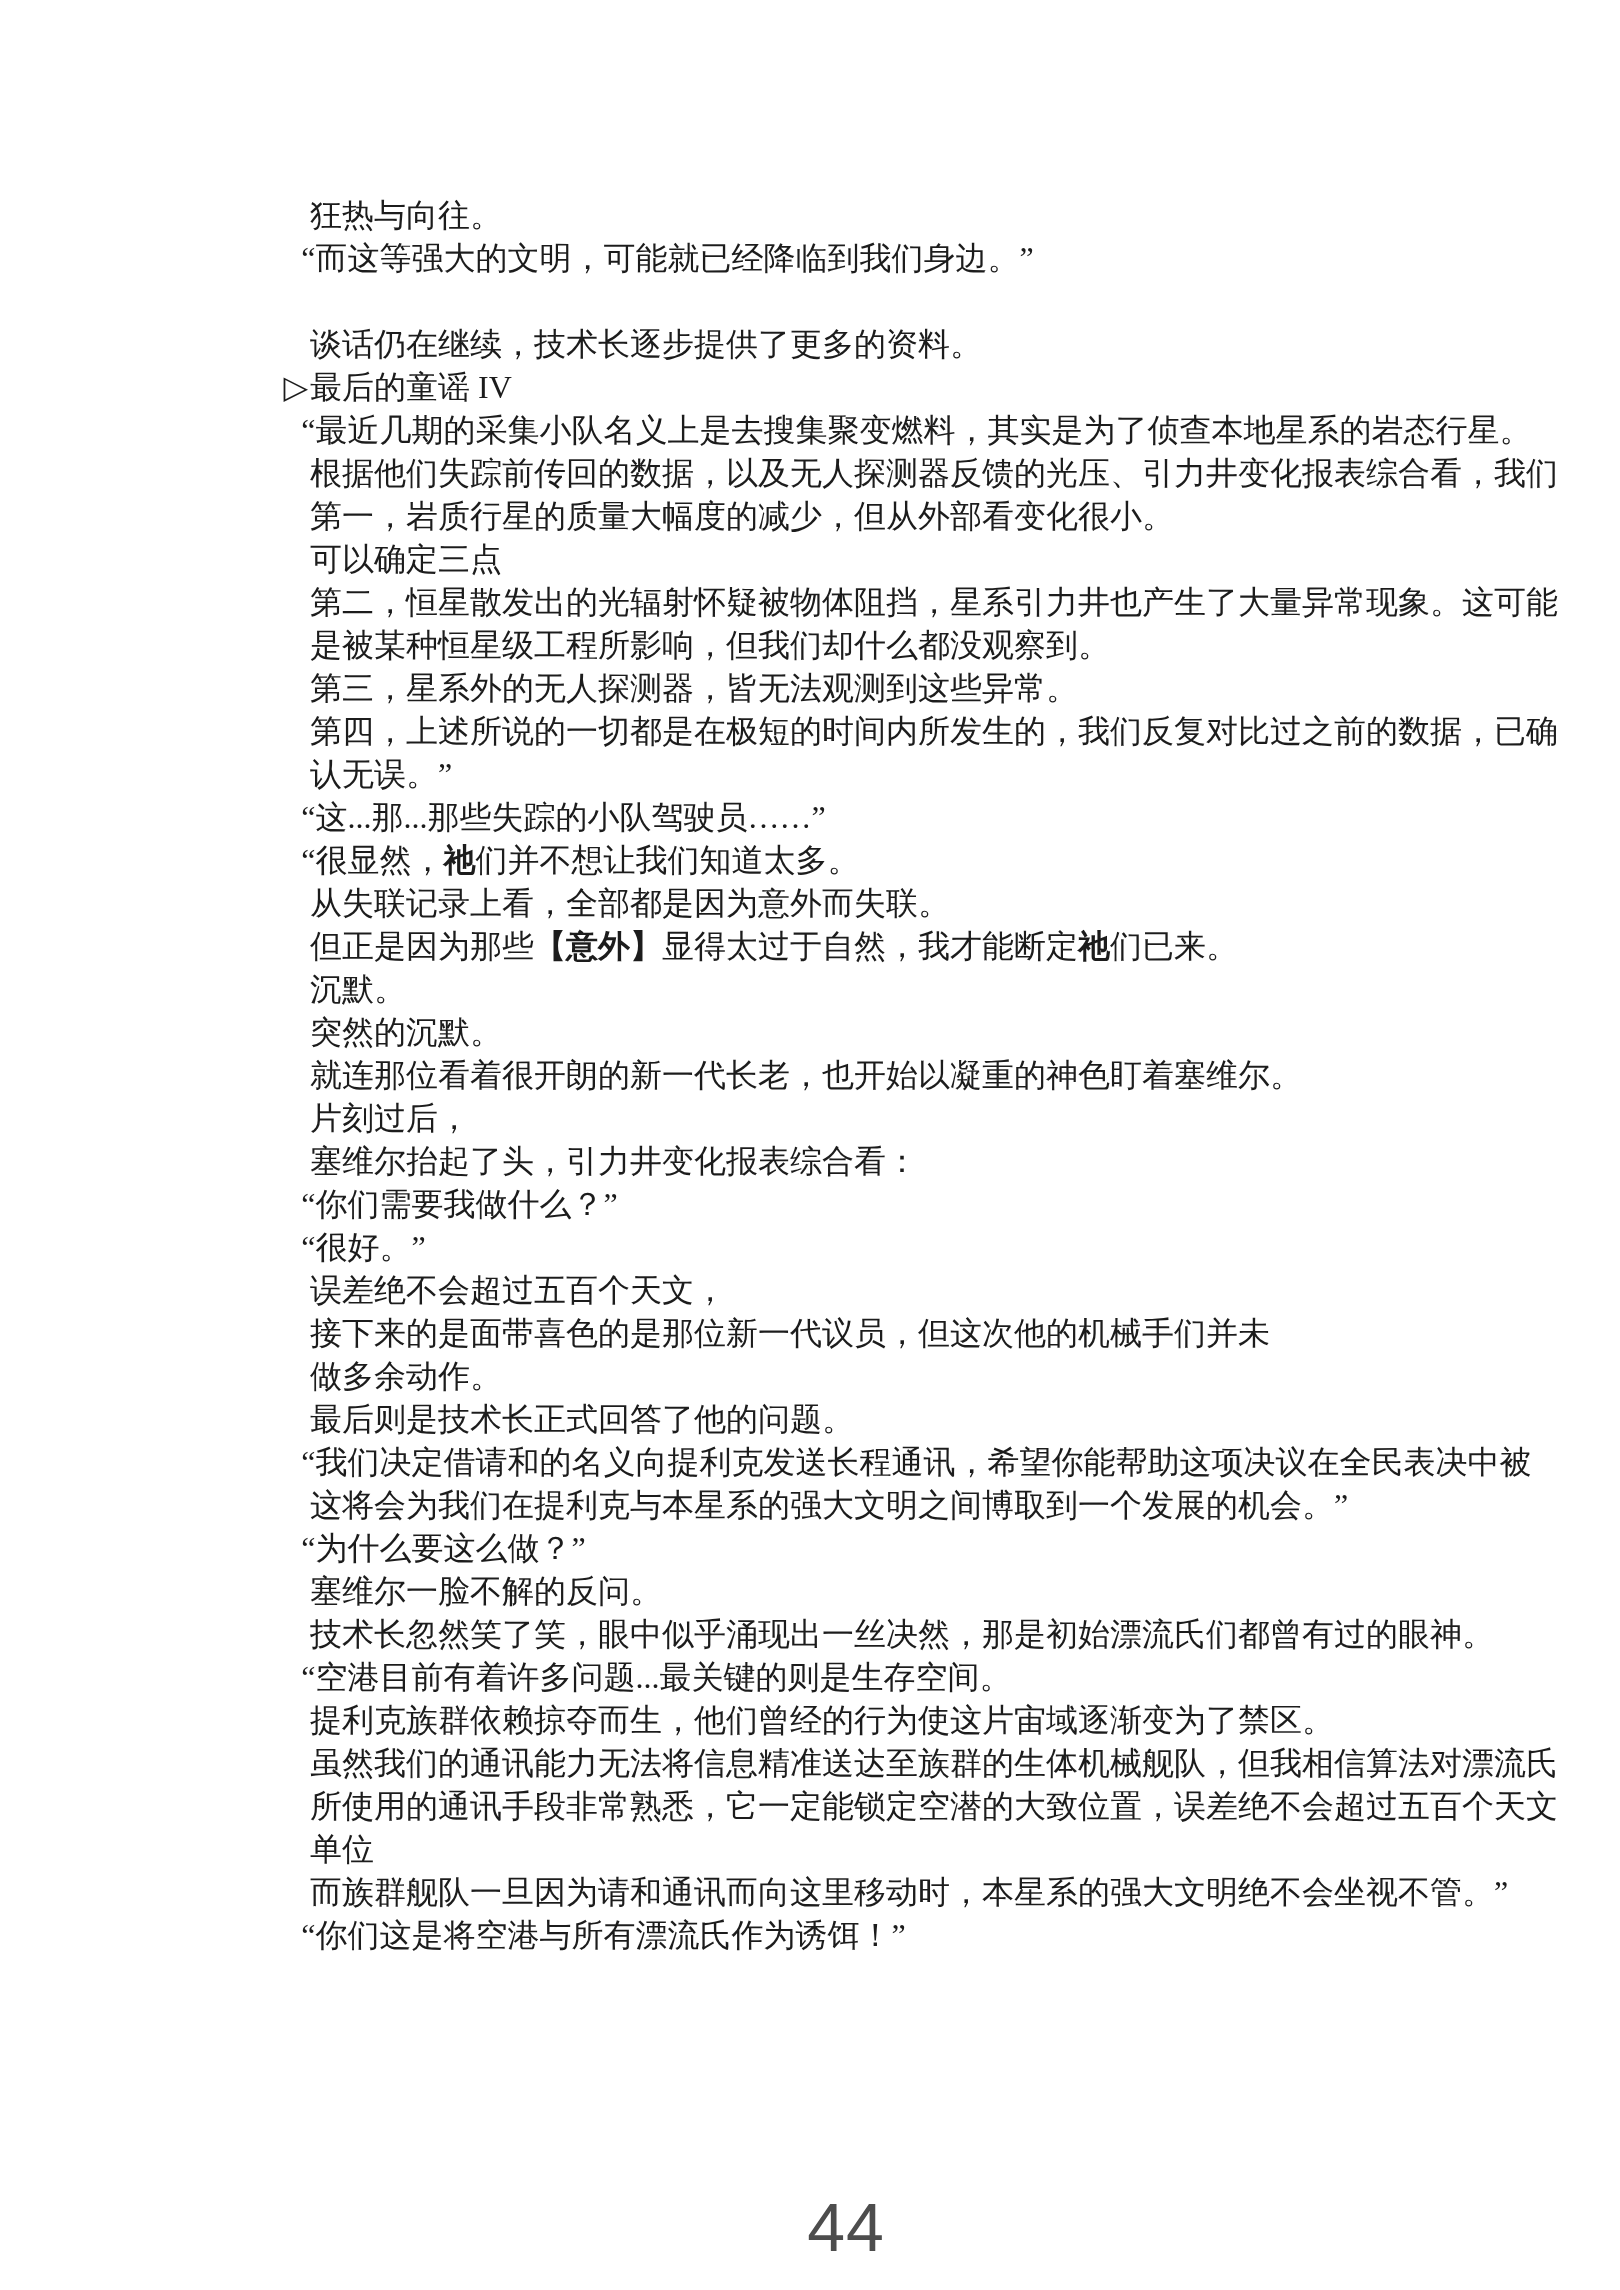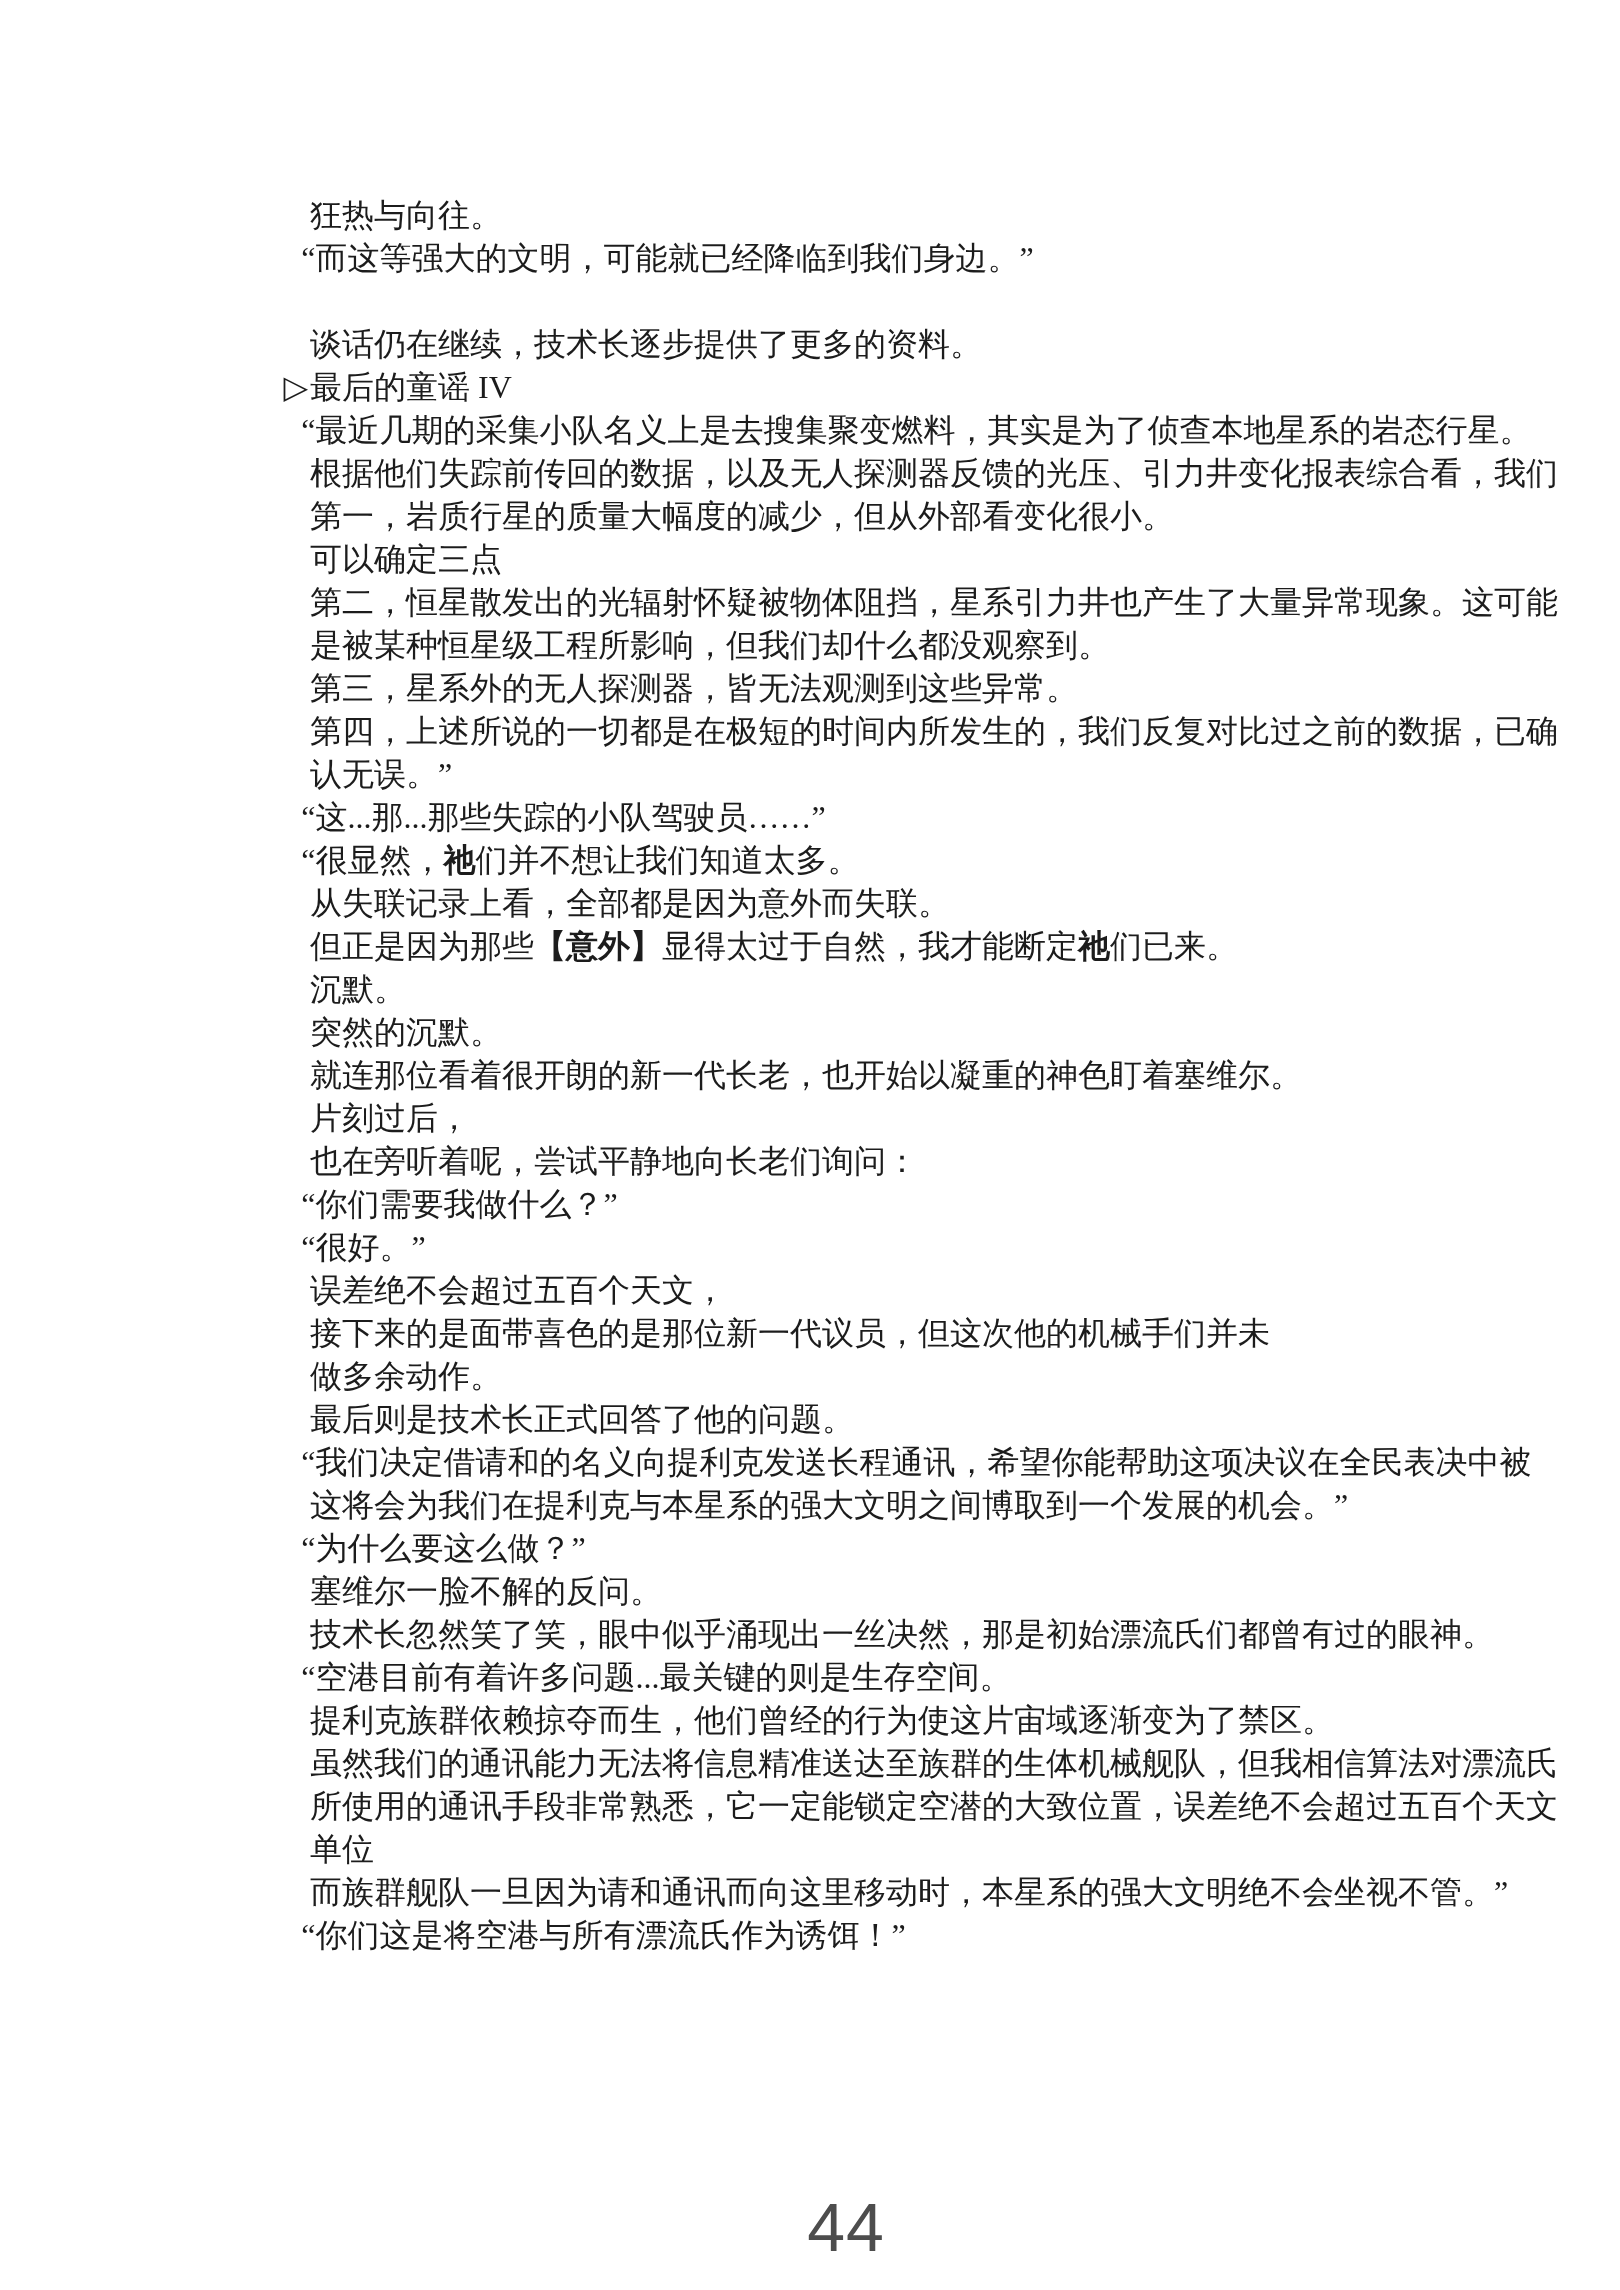--- a/index.html
+++ b/index.html
@@ -77,21 +77,21 @@
       <div class="text-line">第四，上述所说的一切都是在极短的时间内所发生的，我们反复对比过之前的数据，已确</div>
       <div class="text-line">认无误。”</div>
       <div class="text-line quote-line">“这...那...那些失踪的小队驾驶员……”</div>
       <div class="text-line quote-line">“很显然，<span class="heavy">祂</span>们并不想让我们知道太多。</div>
       <div class="text-line">从失联记录上看，全部都是因为意外而失联。</div>
       <div class="text-line">但正是因为那些<span class="heavy">【意外】</span>显得太过于自然，我才能断定<span class="heavy">祂</span>们已来。</div>
       <div class="text-line">沉默。</div>
       <div class="text-line">突然的沉默。</div>
       <div class="text-line">就连那位看着很开朗的新一代长老，也开始以凝重的神色盯着塞维尔。</div>
       <div class="text-line">片刻过后，</div>
-      <div class="text-line">也在旁听着呢，尝试平静地向长老们询问：</div>
+      <div class="text-line">塞维尔抬起了头，引力井变化报表综合看：</div>
       <div class="text-line quote-line">“你们需要我做什么？”</div>
       <div class="text-line quote-line">“很好。”</div>
       <div class="text-line">误差绝不会超过五百个天文，</div>
       <div class="text-line">接下来的是面带喜色的是那位新一代议员，但这次他的机械手们并未</div>
       <div class="text-line">做多余动作。</div>
       <div class="text-line">最后则是技术长正式回答了他的问题。</div>
       <div class="text-line quote-line">“我们决定借请和的名义向提利克发送长程通讯，希望你能帮助这项决议在全民表决中被</div>
       <div class="text-line">这将会为我们在提利克与本星系的强大文明之间博取到一个发展的机会。”</div>
       <div class="text-line quote-line">“为什么要这么做？”</div>
       <div class="text-line">塞维尔一脸不解的反问。</div>

